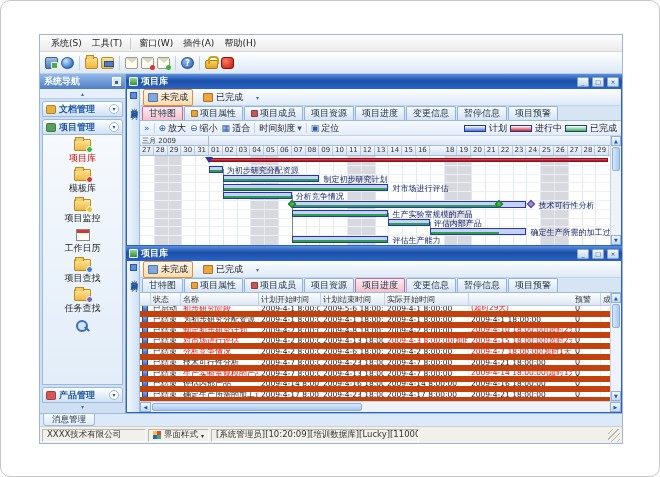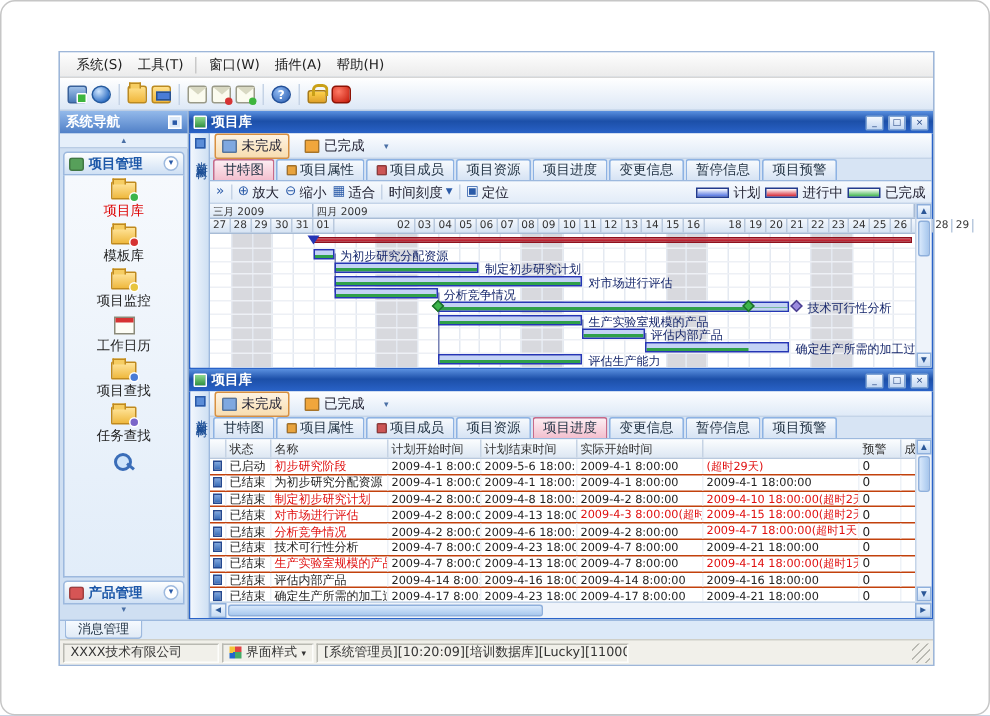--- a/index.html
+++ b/index.html
@@ -117,21 +117,21 @@
   .sbh .sb-btn{width:11px;height:100%;line-height:9px}
   .sbh .thumb{width:210px;margin:1px;background:linear-gradient(#d8e8fb,#a8c8ee);border:1px solid #8fb0dc;border-radius:2px}
   .sbh .space{flex:1}
 
   
   .t-top{flex:1;display:flex;min-height:0}
   .t-col{flex:1;display:flex;flex-direction:column;min-width:0;background:#fff}
   .t-head{height:13px;display:flex;background:linear-gradient(#fbfdfe,#dde7f3);border-bottom:1px solid #b9c9de;font-size:8px;color:#333;flex:none}
   .t-hc{border-right:1px solid #c6d3e4;padding:1px 2px;overflow:hidden;white-space:nowrap;flex:none}
   .t-rows{flex:1;overflow:hidden}
-  .t-row{height:10.8px;display:flex;border-bottom:1px solid #c2410c;font-size:8px;color:#222}
+  .t-row{height:10.8px;display:flex;border-bottom:6px solid #c2410c;font-size:8px;color:#222}
   .t-cell{padding:0 2px;flex:none;overflow:hidden;white-space:nowrap;border-right:1px solid #eef2f7;display:flex;align-items:center}
   .t-cell.dt{font-size:7.5px}
   .red{color:#e01010}
   .ri{width:7px;height:7px;background:linear-gradient(#7fa8e0,#3a6db8);border:1px solid #24488f}
 
   
   .bottomtabs{height:13px;background:#dce9f8;border-top:1px solid #9db9de;display:flex;align-items:flex-start;padding-left:3px;flex:none}
   .msgtab{height:12px;padding:0 8px;background:linear-gradient(#f6fafe,#e0eaf6);border:1px solid #9db9de;border-top:none;border-radius:0 0 3px 3px;font-size:8.5px;color:#234;display:flex;align-items:center}
   .statusbar{height:17px;background:#f1f0ea;border-top:1px solid #cfcfc8;display:flex;align-items:center;padding:1px 2px;gap:2px;font-size:8.5px;color:#333;flex:none}
   .panel{border:1px solid;border-color:#b9b9b2 #fdfdfb #fdfdfb #b9b9b2;height:13px;display:flex;align-items:center;padding:0 4px;white-space:nowrap;overflow:hidden}
@@ -191,20 +191,25 @@
 
   <div class="main">
     <div class="sidebar">
       <div class="sb-title">
         <span class="grow">系统导航</span>
         <span class="pinbox">▪</span>
       </div>
       <div class="sb-collapse">▴</div>
       <div class="sb-scroll" id="sbGroups">
             <div class="sb-group">
+              <div class="gi" style="background: rgb(232, 177, 61);"></div>
+              <div class="gl">文档管理</div>
+              <div class="chev">▾</div>
+            </div>
+            <div class="sb-group">
               <div class="gi" style="background: rgb(87, 160, 90);"></div>
               <div class="gl">项目管理</div>
               <div class="chev">▾</div>
             </div>
             <div class="sb-body">
               <div class="sb-item sel">
                 <div class="sfold">
                   <div class="badge" style="background: rgb(60, 181, 74);"></div>
                 </div>
                 <div class="lbl">项目库</div>
@@ -338,30 +343,29 @@
                     <span class="sw" style="background: linear-gradient(rgb(255, 255, 255), rgb(214, 32, 47));"></span>
                     <span>进行中</span>
                     <span class="sw" style="background: linear-gradient(rgb(255, 255, 255), rgb(60, 181, 74));"></span>
                     <span>已完成</span>
                   </div>
                 </div>
             <div class="g-area">
               <div class="g-left">
                 <div class="g-months" id="gMonths">
                       <div class="g-month" style="width: 69px;">三月 2009</div>
-                      <div class="g-month" style="flex: 1 1 0%;">四月 2009</div>
                     </div>
                 <div class="g-days" id="gDays">
                       <div class="g-day" style="width: 13.8px;">27</div>
                       <div class="g-day" style="width: 13.8px;">28</div>
                       <div class="g-day" style="width: 13.8px;">29</div>
                       <div class="g-day" style="width: 13.8px;">30</div>
                       <div class="g-day" style="width: 13.8px;">31</div>
                       <div class="g-day" style="width: 13.8px;">01</div>
-                      <div class="g-day" style="width: 13.8px; margin-left: 40px;">02</div>
+                      <div class="g-day" style="width: 13.8px;">02</div>
                       <div class="g-day" style="width: 13.8px;">03</div>
                       <div class="g-day" style="width: 13.8px;">04</div>
                       <div class="g-day" style="width: 13.8px;">05</div>
                       <div class="g-day" style="width: 13.8px;">06</div>
                       <div class="g-day" style="width: 13.8px;">07</div>
                       <div class="g-day" style="width: 13.8px;">08</div>
                       <div class="g-day" style="width: 13.8px;">09</div>
                       <div class="g-day" style="width: 13.8px;">10</div>
                       <div class="g-day" style="width: 13.8px;">11</div>
                       <div class="g-day" style="width: 13.8px;">12</div>

